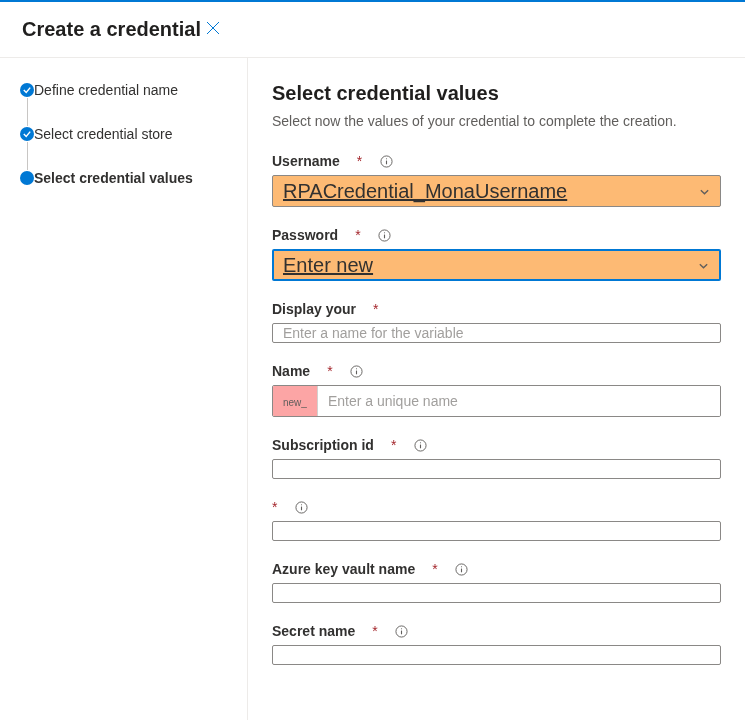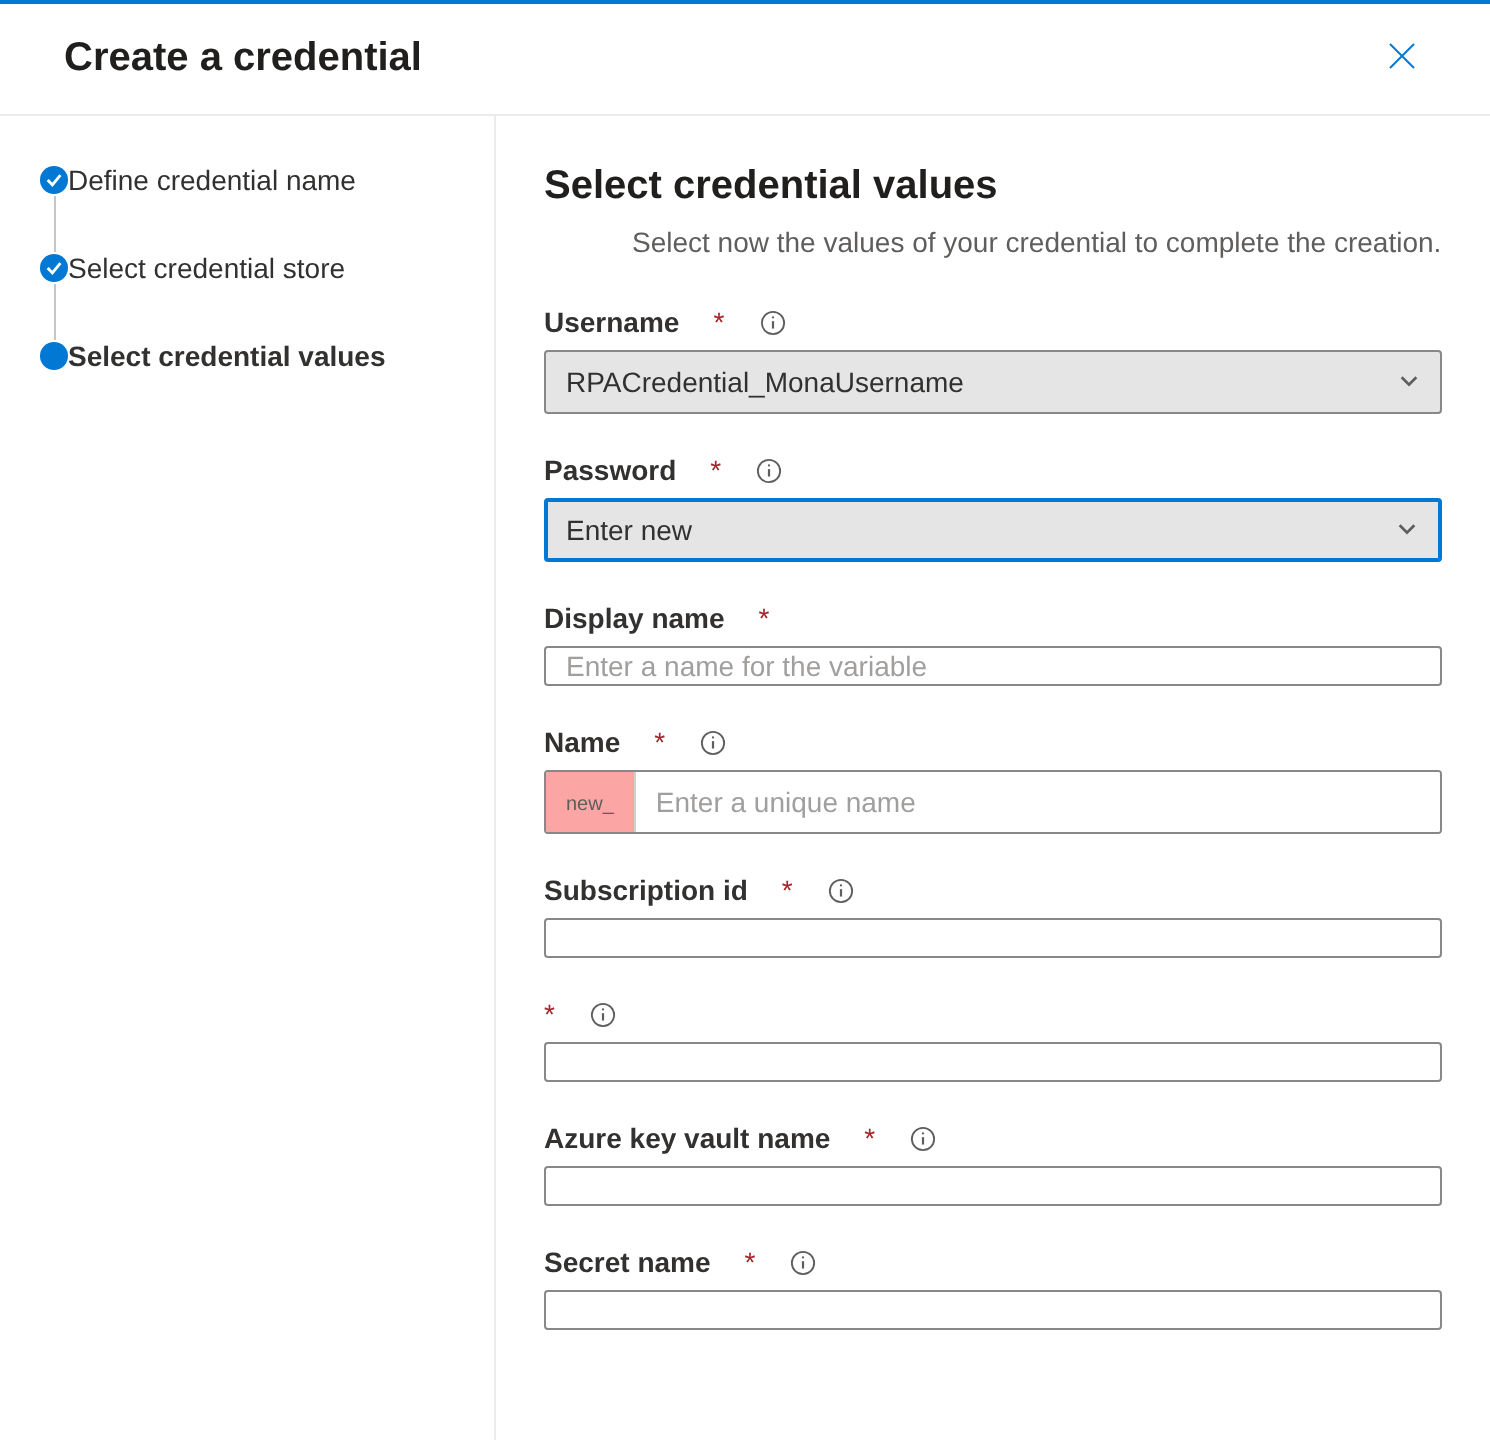--- a/index.html
+++ b/index.html
@@ -19,22 +19,22 @@
     .modal {
       width: 100%;
       height: 100%;
       display: flex;
       flex-direction: column;
       border-top: 2px solid #0078d4;
     }
     .modal-header {
       display: flex;
       align-items: center;
-      justify-content: space-between;
-      padding: 14px 32px;
+      justify-content: flex-start;
+      padding: 14px 22px;
       border-bottom: 1px solid #edebe9;
     }
     .modal-title {
       font-size: 20px;
       font-weight: 600;
       color: #201f1e;
     }
     .close-btn {
       background: none;
       border: none;
@@ -109,21 +109,20 @@
     .page-title {
       font-size: 20px;
       font-weight: 600;
       color: #201f1e;
       margin-bottom: 8px;
     }
     .page-desc {
       font-size: 14px;
       color: #605e5c;
       margin-bottom: 24px;
-      margin-left: 44px;
     }
     .field {
       margin-bottom: 20px;
     }
     .field-label {
       display: flex;
       align-items: center;
       gap: 17px;
       font-size: 14px;
       font-weight: 600;
@@ -146,27 +145,28 @@
       height: 13px;
       fill: none;
       stroke: #605e5c;
     }
     .select-control {
       width: 100%;
       height: 32px;
       border: 1px solid #8a8886;
       border-radius: 2px;
       padding: 0 30px 0 10px;
-      font-size: 14px;
+      font-size: 20px;
       color: #323130;
-      background: #e5e5e5;
+      background: #fdba74;
       cursor: pointer;
       position: relative;
       display: flex;
       align-items: center;
+      text-decoration: underline;
     }
     .select-control.active {
       border: 2px solid #0078d4;
       padding: 0 29px 0 9px;
     }
     .chevron {
       position: absolute;
       right: 10px;
       top: 50%;
       transform: translateY(-50%);
@@ -311,21 +311,21 @@
           <span class="chevron">
             <svg viewBox="0 0 12 12">
                 <path d="M2 4 L6 8 L10 4"></path>
               </svg>
           </span>
         </div>
       </div>
 
       <div class="field">
         <div class="field-label">
-          <span>Display name</span>
+          <span>Display your</span>
           <span class="required">*</span>
         </div>
         <input class="text-input" type="text" placeholder="Enter a name for the variable" style="">
       </div>
 
       <div class="field">
         <div class="field-label">
           <span>Name</span>
           <span class="required">*</span>
           <span class="info-icon">

